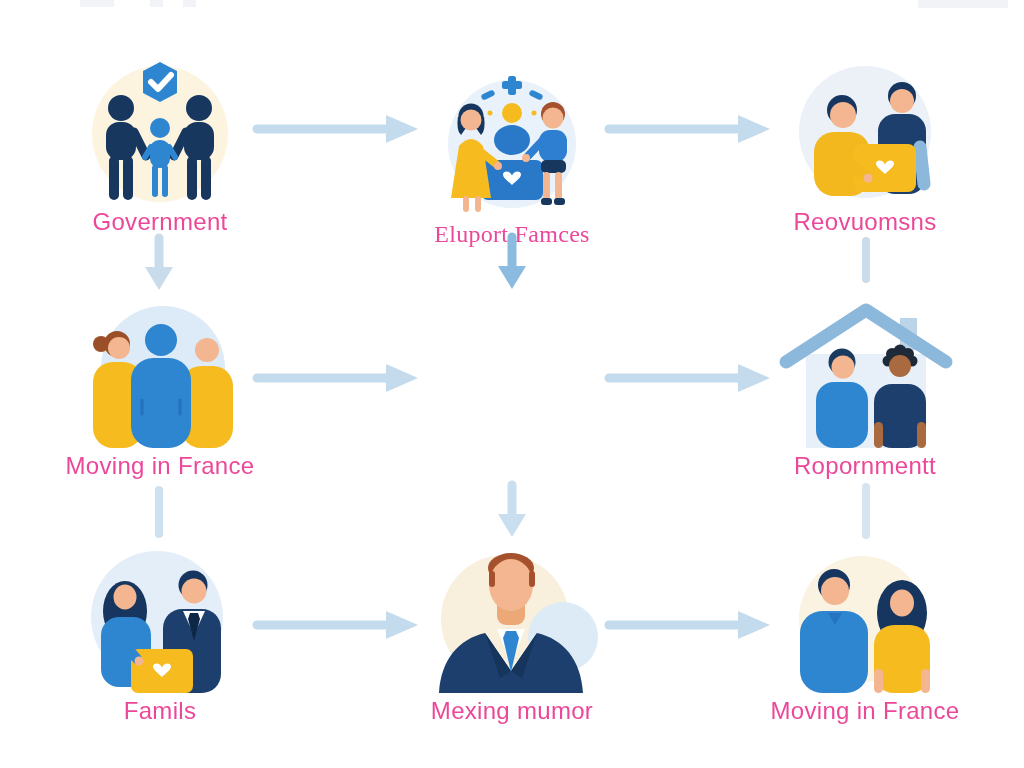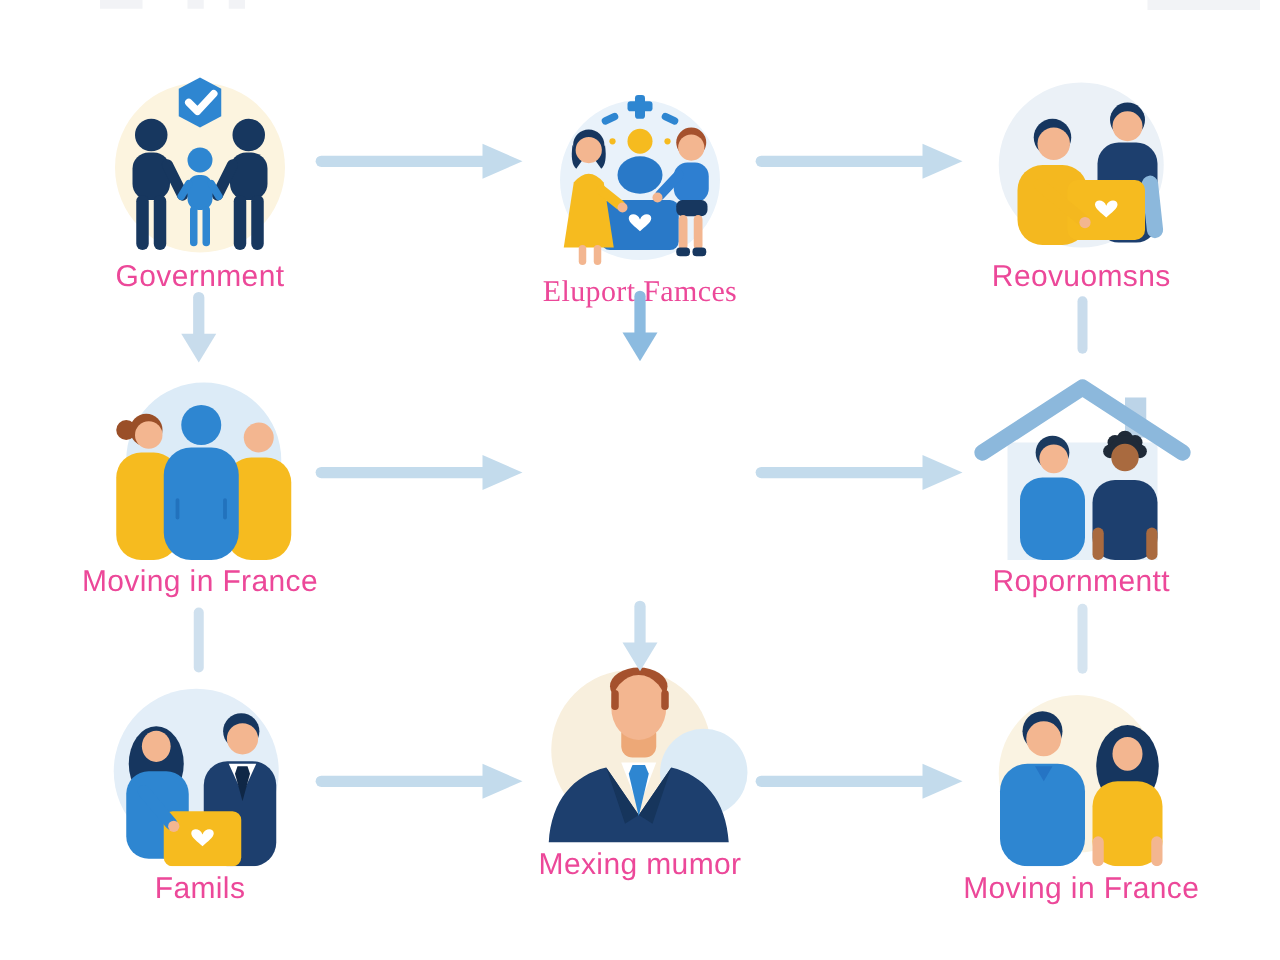--- a/index.html
+++ b/index.html
@@ -162,21 +162,21 @@
       <polygon points="138,70 149,94 160,70" fill="#ffffff"></polygon>
       <path d="M145 72 h8 l2 6 -6 22 -6 -22 z" fill="#0f2746"></path>
       <rect x="86" y="108" width="62" height="44" rx="7" fill="#f6bb1f"></rect>
       <path d="M117 136 C113 132,108 129,108 125.5 C108 121.5,115 121,117 126.5 C119 121,126 121.5,126 125.5 C126 129,121 132,117 136 Z" fill="#ffffff"></path>
       <line x1="70" y1="92" x2="92" y2="118" stroke="#2e86d1" stroke-width="10" stroke-linecap="round"></line>
       <circle cx="94" cy="120" r="4.5" fill="#f3b690"></circle>
     </svg>
     <div class="label">Famils</div>
   </div>
 
-  <div class="cell" style="left:397px;top:522px;">
+  <div class="cell" style="left:397px;top:541px;">
     <svg viewBox="0 0 230 152">
       <circle cx="108" cy="78" r="64" fill="#f8efdd"></circle>
       <circle cx="166" cy="96" r="35" fill="#dcebf6"></circle>
       <rect x="100" y="56" width="28" height="28" rx="9" fill="#eda877"></rect>
       <ellipse cx="114" cy="27" rx="23" ry="15" fill="#a5512d"></ellipse>
       <ellipse cx="114" cy="44" rx="22" ry="26" fill="#f3b690"></ellipse>
       <rect x="92" y="30" width="6" height="16" rx="3" fill="#a5512d"></rect>
       <rect x="132" y="30" width="6" height="16" rx="3" fill="#a5512d"></rect>
       <path d="M42 152 C44 118 62 98 88 92 L114 130 L140 92 C166 98 184 118 186 152 Z" fill="#1d3f6e"></path>
       <polygon points="100,88 114,124 128,88" fill="#ffffff"></polygon>

